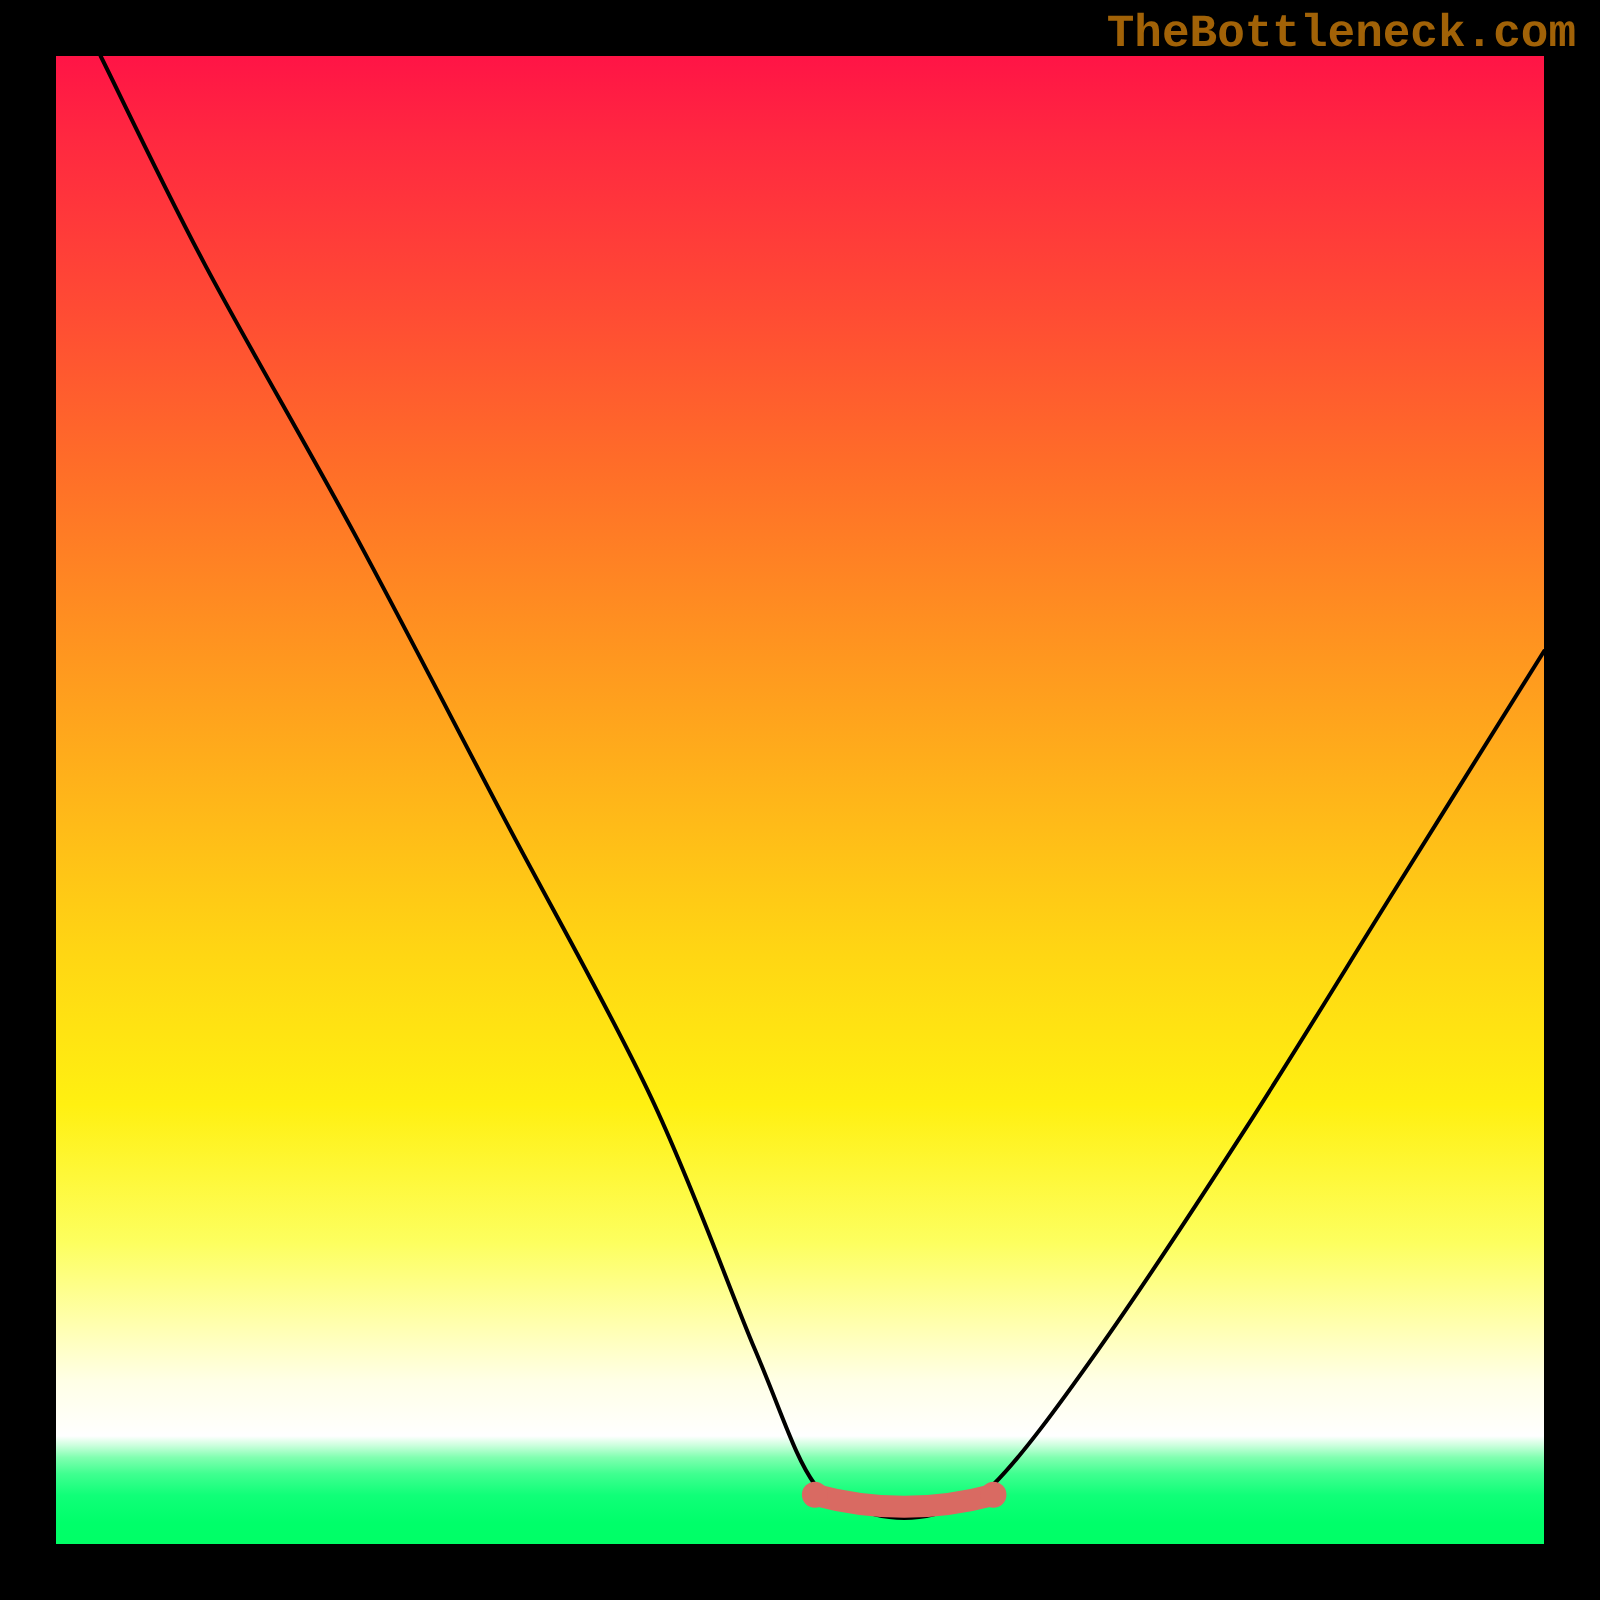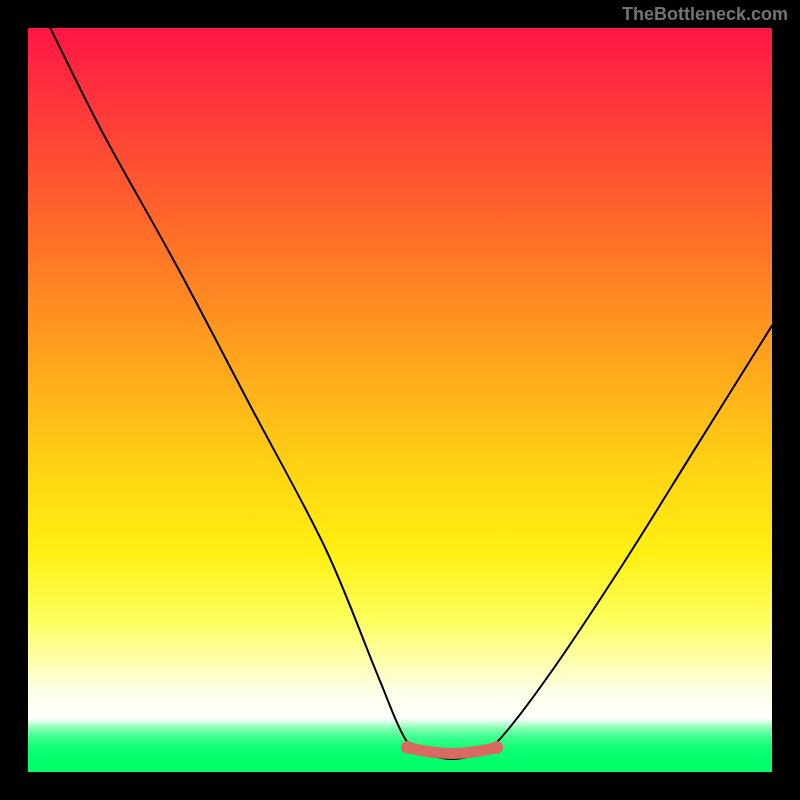--- a/index.html
+++ b/index.html
@@ -68,24 +68,24 @@
     position: absolute;
     left: 0;
     top: 0;
     width: 744px;
     height: 744px;
   }
   .watermark {
     position: absolute;
     top: 4px;
     right: 12px;
-    font-family: Liberation Sans, sans-serif;
-    font-size: 18px;
+    font-family: Liberation Mono, monospace;
+    font-size: 23px;
     font-weight: 600;
-    color: #737373;
+    color: #a16207;
   }
 </style>
 </head>
 <body>
 
 <div class="frame">
 
   <div class="watermark">TheBottleneck.com</div>
 
   <div class="plot-area">

